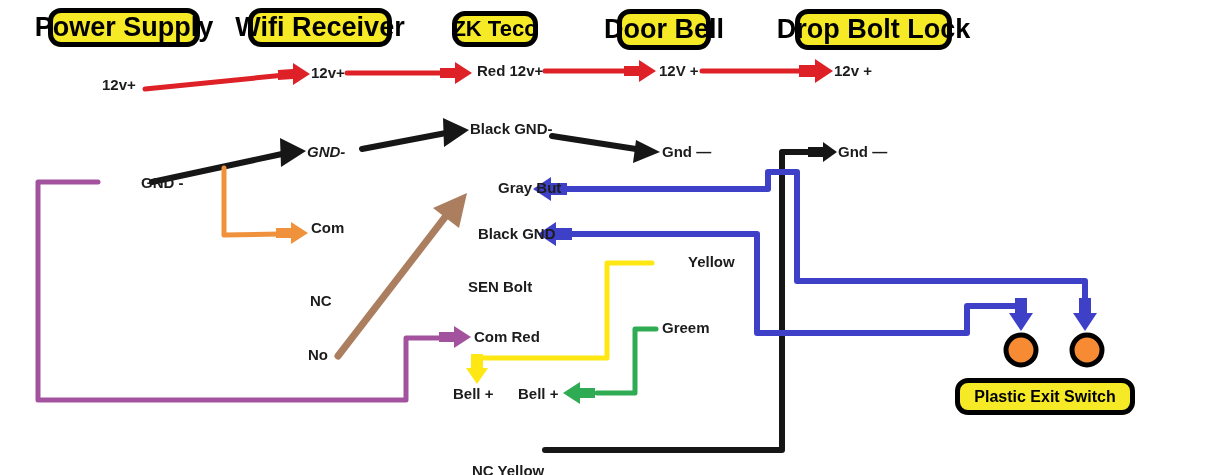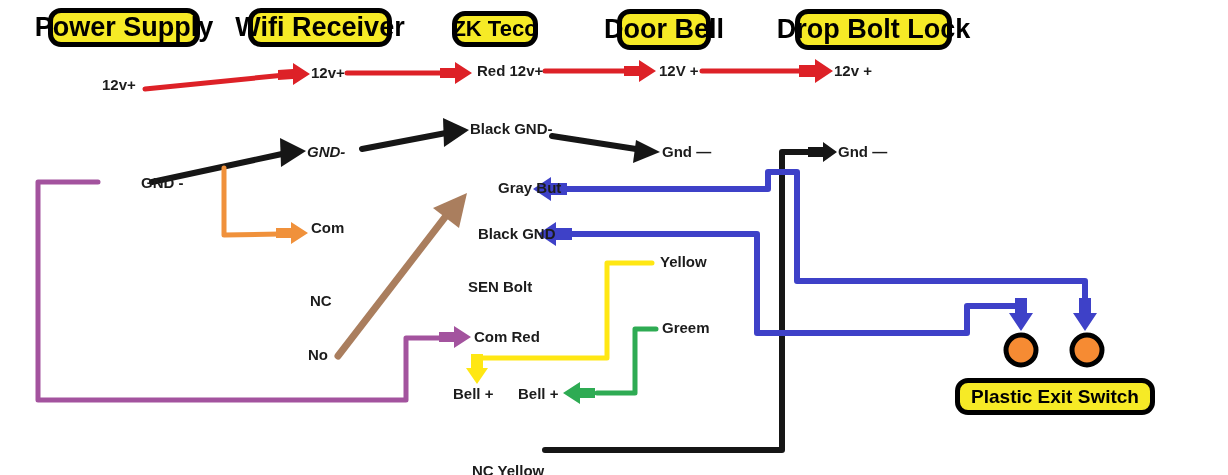--- a/index.html
+++ b/index.html
@@ -128,21 +128,21 @@
 
     <circle class="terminal" cx="1021" cy="350" r="15"></circle>
     <circle class="terminal" cx="1087" cy="350" r="15"></circle>
   </svg>
 
   <div class="tag" style="left:48px; top:8px; width:152px; height:39px;">Power Supply</div>
   <div class="tag" style="left:248px; top:8px; width:144px; height:39px;">Wifi Receiver</div>
   <div class="tag" style="left:452px; top:11px; width:86px; height:36px; font-size:22px;">ZK Teco</div>
   <div class="tag" style="left:617px; top:9px; width:94px; height:41px;">Door Bell</div>
   <div class="tag" style="left:795px; top:9px; width:157px; height:41px;">Drop Bolt Lock</div>
-  <div class="tag" style="left:955px; top:378px; width:200px; height:37px; font-size:19px;">Plastic Exit Switch</div>
+  <div class="tag" style="left:955px; top:378px; width:180px; height:37px; font-size:16px;">Plastic Exit Switch</div>
 
   <div class="wl" style="left:102px; top:76px;">12v+</div>
   <div class="wl" style="left:311px; top:64px;">12v+</div>
   <div class="wl" style="left:477px; top:62px;">Red 12v+</div>
   <div class="wl" style="left:659px; top:62px;">12V +</div>
   <div class="wl" style="left:834px; top:62px;">12v +</div>
 
   <div class="wl" style="left:99px;  top:174px;margin-left:42px;">GND -</div>
   <div class="wl" style="left:307px; top:143px;font-style:italic;">GND-</div>
   <div class="wl" style="left:470px; top:120px;">Black GND-</div>
@@ -151,20 +151,20 @@
 
   <div class="wl" style="left:311px; top:219px;">Com</div>
   <div class="wl" style="left:310px; top:278px;margin-top:14px;">NC</div>
   <div class="wl" style="left:308px; top:346px;">No</div>
 
   <div class="wl" style="left:498px; top:179px;">Gray But</div>
   <div class="wl" style="left:456px; top:225px;margin-left:22px;">Black GND</div>
   <div class="wl" style="left:468px; top:278px;">SEN Bolt</div>
   <div class="wl" style="left:474px; top:328px;">Com Red</div>
 
-  <div class="wl" style="left:660px; top:253px;text-align:right;">Yellow</div>
+  <div class="wl" style="left:688px; top:253px;text-align:right;">Yellow</div>
   <div class="wl" style="left:662px; top:319px;">Greem</div>
 
   <div class="wl" style="left:453px; top:385px;">Bell +</div>
   <div class="wl" style="left:518px; top:385px;">Bell +</div>
   <div class="wl" style="left:472px; top:462px;">NC Yellow</div>
 
 </div>
 
 </body></html>

